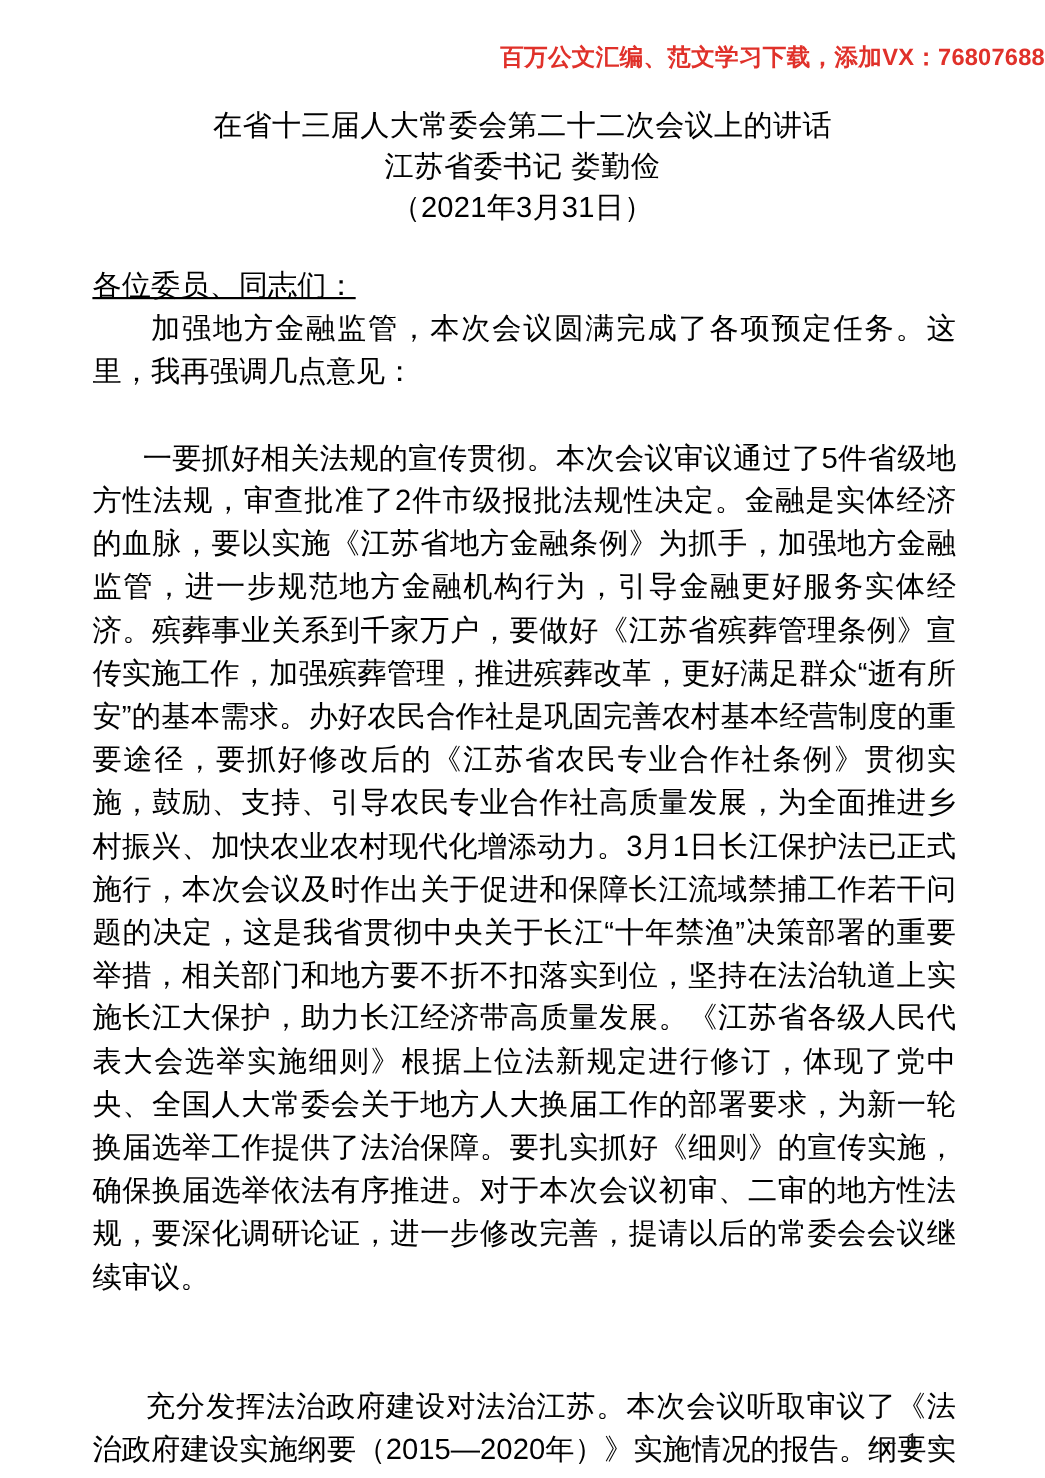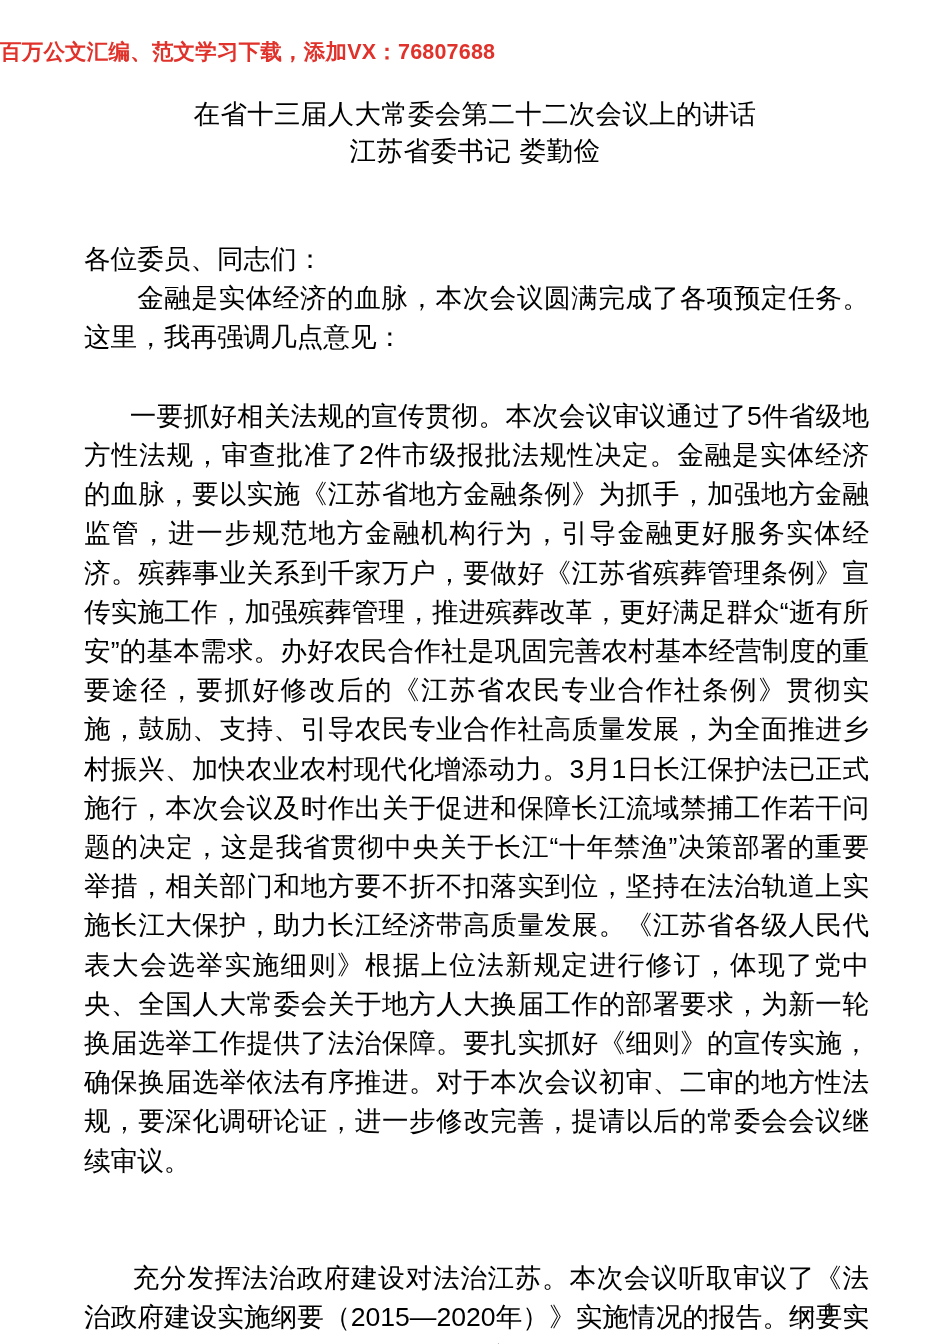--- a/index.html
+++ b/index.html
@@ -24,21 +24,21 @@
     height: 1344px;
     box-sizing: border-box;
   }
 
   
   .promo-banner {
     position: absolute;
     left: 0;
     top: 40px;
     width: 950px;
-    text-align: left;
+    text-align: right;
     color: #e0312a;
     font-size: 21.5px;
     font-weight: 700;
     letter-spacing: 0.2px;
     line-height: 1.2;
     white-space: nowrap;
   }
 
   
   .title-block {
@@ -78,20 +78,21 @@
     text-align-last: left;
     letter-spacing: 0px;
     word-break: break-all;
     white-space: pre-wrap;
   }
   p.indent {
     text-indent: 2em;
   }
   p.salutation {
     text-indent: 0;
+    text-decoration: underline;
   }
   .lead {
     font-weight: 400;
   }
 
   
   .page-footer {
     position: absolute;
     left: 0;
     top: 1295px;
@@ -109,27 +110,28 @@
 </head>
 <body>
 
 <div class="page">
 
   <div class="promo-banner">百万公文汇编、范文学习下载，添加VX：76807688</div>
 
   <div class="title-block">
     <div class="title-line heading">在省十三届人大常委会第二十二次会议上的讲话</div>
     <div class="title-line author">江苏省委书记  娄勤俭</div>
+    <div class="title-line date">（2021年3月31日）</div>
   </div>
 
   <div class="body-area">
 
     <p class="para salutation">各位委员、同志们：</p>
 
-    <p class="para indent">金融是实体经济的血脉，本次会议圆满完成了各项预定任务。这里，我再强调几点意见：</p>
+    <p class="para indent">加强地方金融监管，本次会议圆满完成了各项预定任务。这里，我再强调几点意见：</p>
 
     <p class="para indent">
       <span class="lead">一要抓好相关法规的宣传贯彻。</span><span>本次会议审议通过了5件省级地方性法规，审查批准了2件市级报批法规性决定。金融是实体经济的血脉，要以实施《江苏省地方金融条例》为抓手，加强地方金融监管，进一步规范地方金融机构行为，引导金融更好服务实体经济。殡葬事业关系到千家万户，要做好《江苏省殡葬管理条例》宣传实施工作，加强殡葬管理，推进殡葬改革，更好满足群众“逝有所安”的基本需求。办好农民合作社是巩固完善农村基本经营制度的重要途径，要抓好修改后的《江苏省农民专业合作社条例》贯彻实施，鼓励、支持、引导农民专业合作社高质量发展，为全面推进乡村振兴、加快农业农村现代化增添动力。3月1日长江保护法已正式施行，本次会议及时作出关于促进和保障长江流域禁捕工作若干问题的决定，这是我省贯彻中央关于长江“十年禁渔”决策部署的重要举措，相关部门和地方要不折不扣落实到位，坚持在法治轨道上实施长江大保护，助力长江经济带高质量发展。《江苏省各级人民代表大会选举实施细则》根据上位法新规定进行修订，体现了党中央、全国人大常委会关于地方人大换届工作的部署要求，为新一轮换届选举工作提供了法治保障。要扎实抓好《细则》的宣传实施，确保换届选举依法有序推进。对于本次会议初审、二审的地方性法规，要深化调研论证，进一步修改完善，提请以后的常委会会议继续审议。</span>
     </p>
 
     <p class="para indent">
       <span class="lead">充分发挥法治政府建设对法治江苏。</span><span>本次会议听取审议了《法治政府建设实施纲要（2015—2020年）》实施情况的报告。纲要实施5年来，全省依法行政和法治政府建设取得了显著成效，为推动高质量发展、建设“强富美高”新江苏提供了重要的法治保障。要深入贯彻习近平法治思想，以解决制约法治政府建设的突出问题为着力点，充分发挥法治政府建设对法治江苏、法治社会建设的示范带动作用，坚持在法治轨道上推进省域治理现代化，使高水平法治成为江苏发展核心竞争力的重要标志。本次会议还听取审议了2020年度环境</span>
     </p>
 
   </div>

